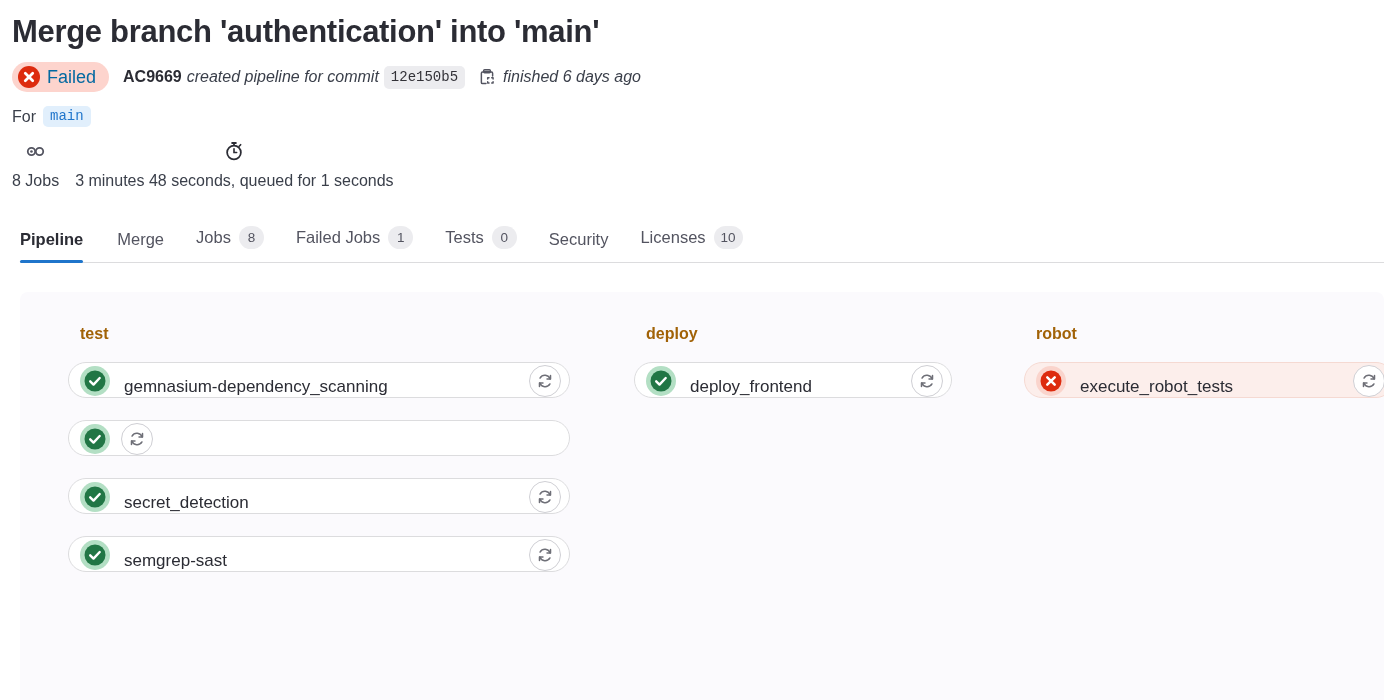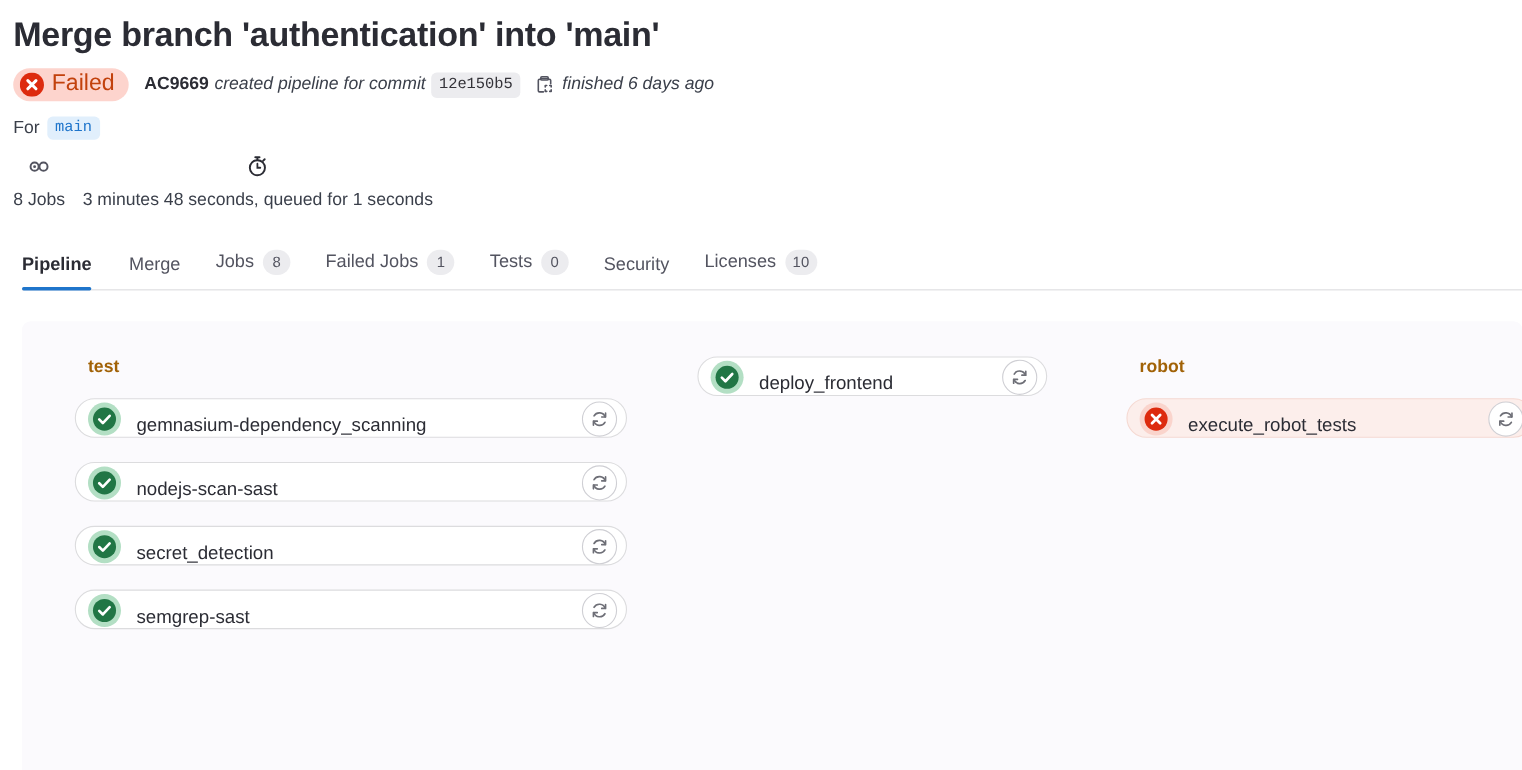--- a/index.html
+++ b/index.html
@@ -31,26 +31,27 @@
     display: flex;
     align-items: center;
     margin-top: 8px;
     font-size: 16px;
     color: #3a3f4a;
     white-space: nowrap;
   }
 
   .status-badge {
     display: inline-flex;
+    align-items: center;
     gap: 7px;
     background: #fdd4cd;
-    color: #c2410c;
+    color: #0369a1;
     border-radius: 20px;
     padding: 4px 13px 4px 6px;
-    font-size: 21px;
+    font-size: 18px;
     line-height: 20px;
     margin-right: 14px;
   }
   .badge-x-icon { width: 22px; height: 22px; display: block; }
 
   .author { font-weight: bold; color: #2b2c34; }
   .meta-text { color: #3a3f4a; font-style: italic; }
   .sp { display: inline-block; width: 5px; }
 
   .commit-sha {
@@ -347,21 +348,20 @@
           </button>
         </div>
         <div class="job-card">
           <span class="status-ring">
             <svg width="32" height="32" viewBox="0 0 32 32" aria-hidden="true">
               <circle cx="16" cy="16" r="15" fill="#b3dfc4"></circle>
               <circle cx="16" cy="16" r="10.5" fill="#217645"></circle>
               <path d="M11.2 16.3l3.3 3.3 6.2-6.6" fill="none" stroke="#fff" stroke-width="2.4" stroke-linecap="round" stroke-linejoin="round"></path>
             </svg>
           </span>
-          <span class="job-name">nodejs-scan-sast</span>
           <button class="retry-btn">
             <svg width="18" height="18" viewBox="0 0 16 16" aria-hidden="true">
               <path d="M12.6 6.2A5 5 0 0 0 3.6 5.4" fill="none" stroke="#6e6f77" stroke-width="1.35" stroke-linecap="round"></path>
               <path d="M3.4 9.8a5 5 0 0 0 9 0.8" fill="none" stroke="#6e6f77" stroke-width="1.35" stroke-linecap="round"></path>
               <path d="M12.9 3.2v3.1h-3.1" fill="none" stroke="#6e6f77" stroke-width="1.35" stroke-linecap="round" stroke-linejoin="round"></path>
               <path d="M3.1 12.8V9.7h3.1" fill="none" stroke="#6e6f77" stroke-width="1.35" stroke-linecap="round" stroke-linejoin="round"></path>
             </svg>
           </button>
         </div>
         <div class="job-card">
@@ -395,20 +395,21 @@
             <svg width="18" height="18" viewBox="0 0 16 16" aria-hidden="true">
               <path d="M12.6 6.2A5 5 0 0 0 3.6 5.4" fill="none" stroke="#6e6f77" stroke-width="1.35" stroke-linecap="round"></path>
               <path d="M3.4 9.8a5 5 0 0 0 9 0.8" fill="none" stroke="#6e6f77" stroke-width="1.35" stroke-linecap="round"></path>
               <path d="M12.9 3.2v3.1h-3.1" fill="none" stroke="#6e6f77" stroke-width="1.35" stroke-linecap="round" stroke-linejoin="round"></path>
               <path d="M3.1 12.8V9.7h3.1" fill="none" stroke="#6e6f77" stroke-width="1.35" stroke-linecap="round" stroke-linejoin="round"></path>
             </svg>
           </button>
         </div>
       </div>
       <div class="stage-col" data-col="1">
+        <div class="stage-name">deploy</div>
         <div class="job-card">
           <span class="status-ring">
             <svg width="32" height="32" viewBox="0 0 32 32" aria-hidden="true">
               <circle cx="16" cy="16" r="15" fill="#b3dfc4"></circle>
               <circle cx="16" cy="16" r="10.5" fill="#217645"></circle>
               <path d="M11.2 16.3l3.3 3.3 6.2-6.6" fill="none" stroke="#fff" stroke-width="2.4" stroke-linecap="round" stroke-linejoin="round"></path>
             </svg>
           </span>
           <span class="job-name">deploy_frontend</span>
           <button class="retry-btn">

